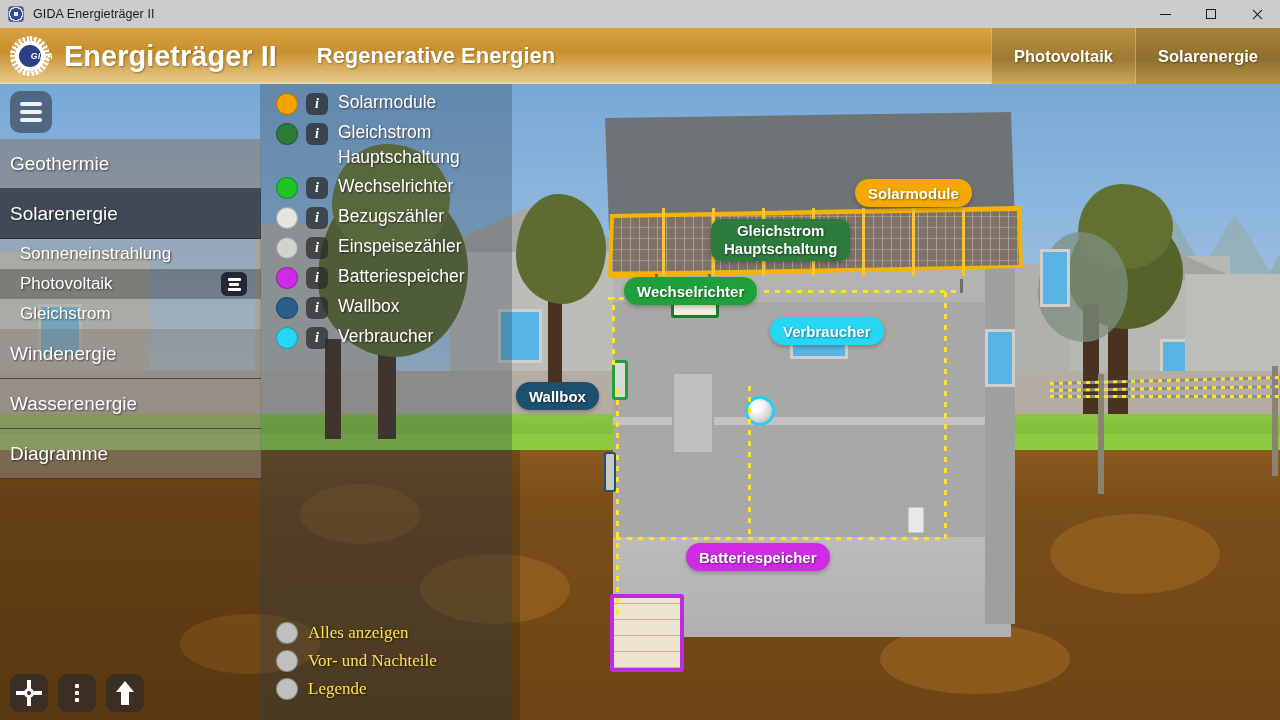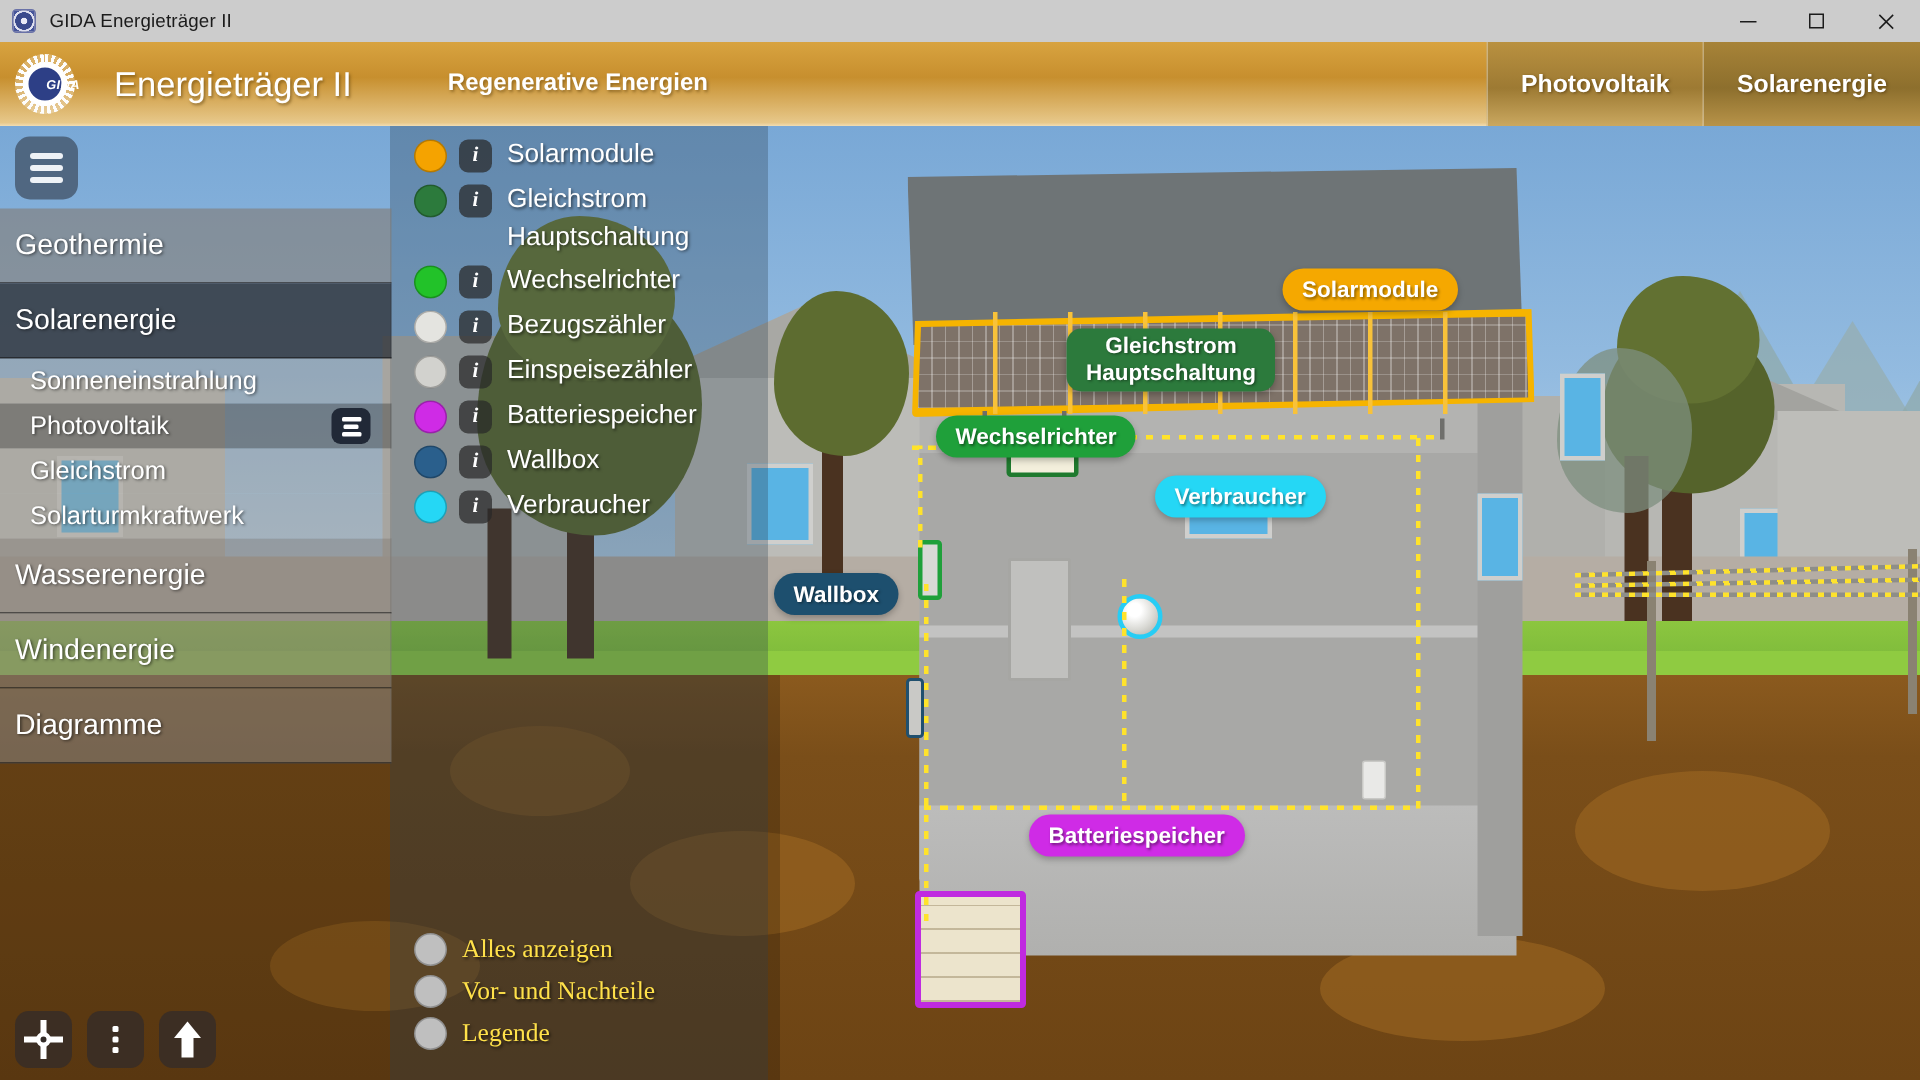--- a/index.html
+++ b/index.html
@@ -51,25 +51,25 @@
   .logo::after {
     content: ""; position: absolute; left: 6px; top: 6px; right: 6px; bottom: 6px;
     border-radius: 50%; border: 3px solid #fff; background: #2d3f86;
   }
   .logo-text {
     position: absolute; left: 12px; top: 0; width: 40px; height: 40px; z-index: 2;
     display: flex; align-items: center; justify-content: center;
     font-size: 8.5px; font-weight: bold; color: #fff; letter-spacing: .3px; font-style: italic;
   }
   .brand {
-    margin-left: 26px; font-size: 23px; font-weight: normal; color: #ffffff;
+    margin-left: 14px; font-size: 29px; font-weight: bold; color: #ffffff;
     text-shadow: 1px 1px 2px rgba(90,60,10,.55); white-space: nowrap;
   }
   .subbrand {
-    margin-left: 24px; font-size: 16px; font-weight: bold; color: #ffffff;
+    margin-left: 0; font-size: 22px; font-weight: bold; color: #ffffff;
     text-shadow: 1px 1px 2px rgba(90,60,10,.5); white-space: nowrap; padding-left: 40px;
   }
   .htabs { margin-left: auto; display: flex; height: 56px; }
   .htab {
     display: flex; align-items: center; justify-content: center; padding: 0 22px;
     font-size: 16.5px; font-weight: bold; color: #ffffff;
     text-shadow: 1px 1px 2px rgba(70,45,5,.6); white-space: nowrap;
     border-left: 1px solid rgba(255,255,255,.35);
   }
   .htab.t1 { background: linear-gradient(180deg, #b99140 0%, #9d7a33 55%, #caa860 100%); }
@@ -473,29 +473,26 @@
         <span>Photovoltaik</span>
         <span class="subbtn">
           <i></i>
           <i></i>
           <i></i>
         </span>
       </div>
       <div class="subitem">
         <span>Gleichstrom</span>
       </div>
-      <div class="subitem">
-        <span>Solarturmkraftwerk</span>
-      </div>
-
+
+      <div class="navitem">
+        <span>Windenergie</span>
+      </div>
       <div class="navitem">
         <span>Wasserenergie</span>
-      </div>
-      <div class="navitem">
-        <span>Windenergie</span>
       </div>
       <div class="navitem">
         <span>Diagramme</span>
       </div>
     </div>
 
     <div class="sb-tools">
       <div class="toolbtn">
         <span class="pan-h"></span>
         <span class="pan-v"></span>

